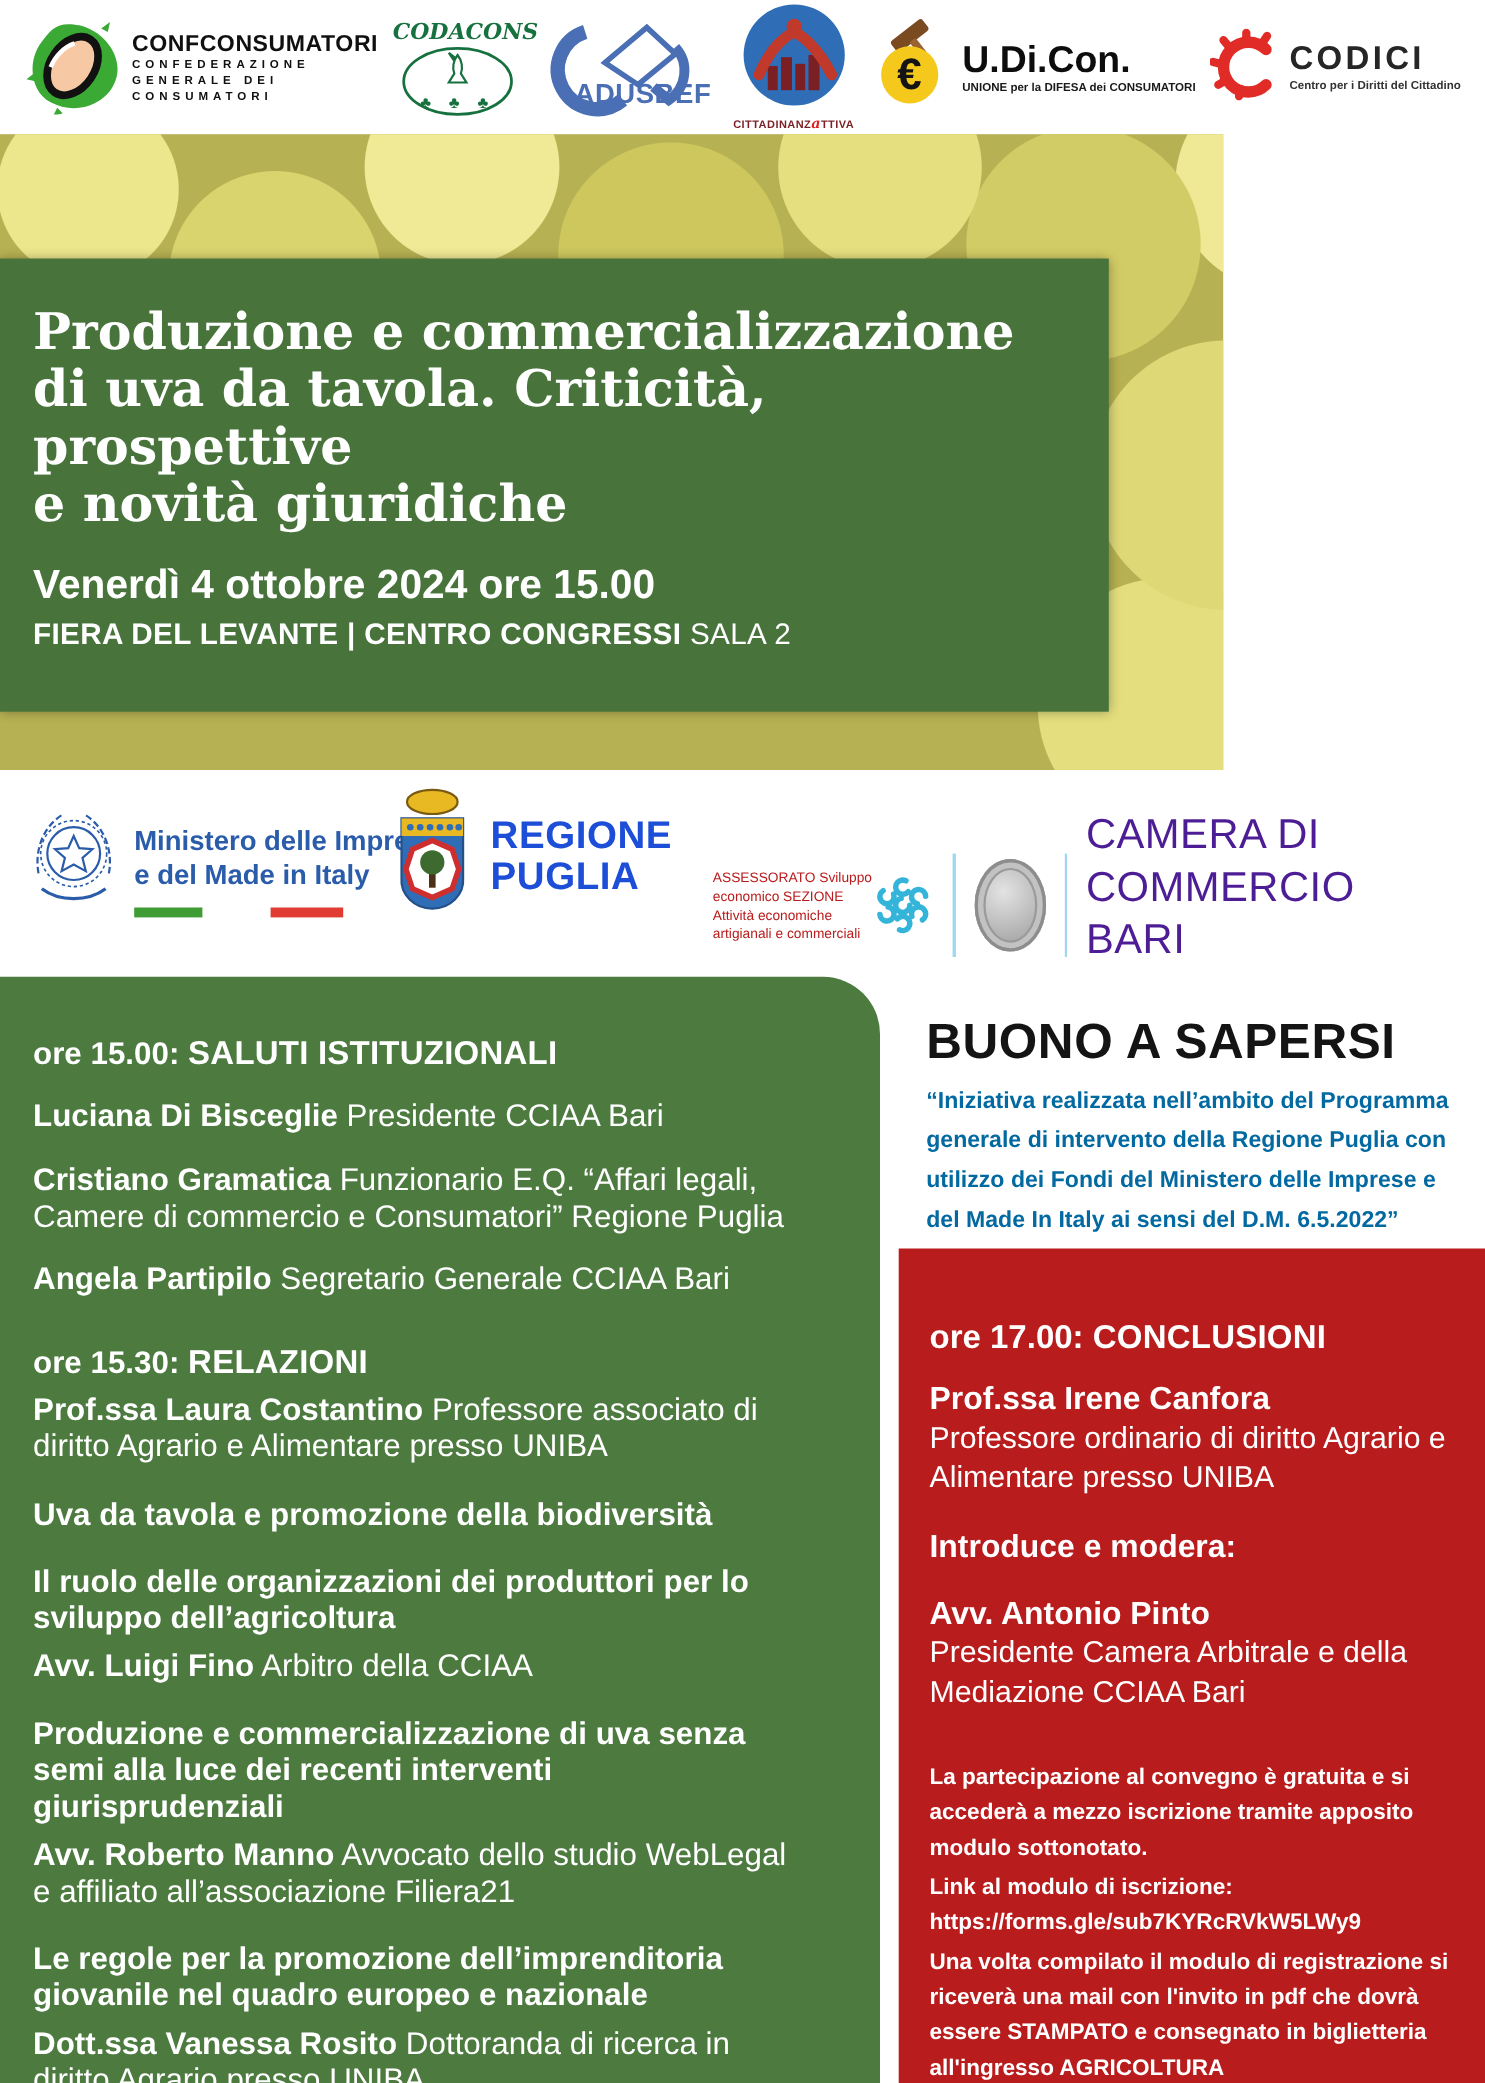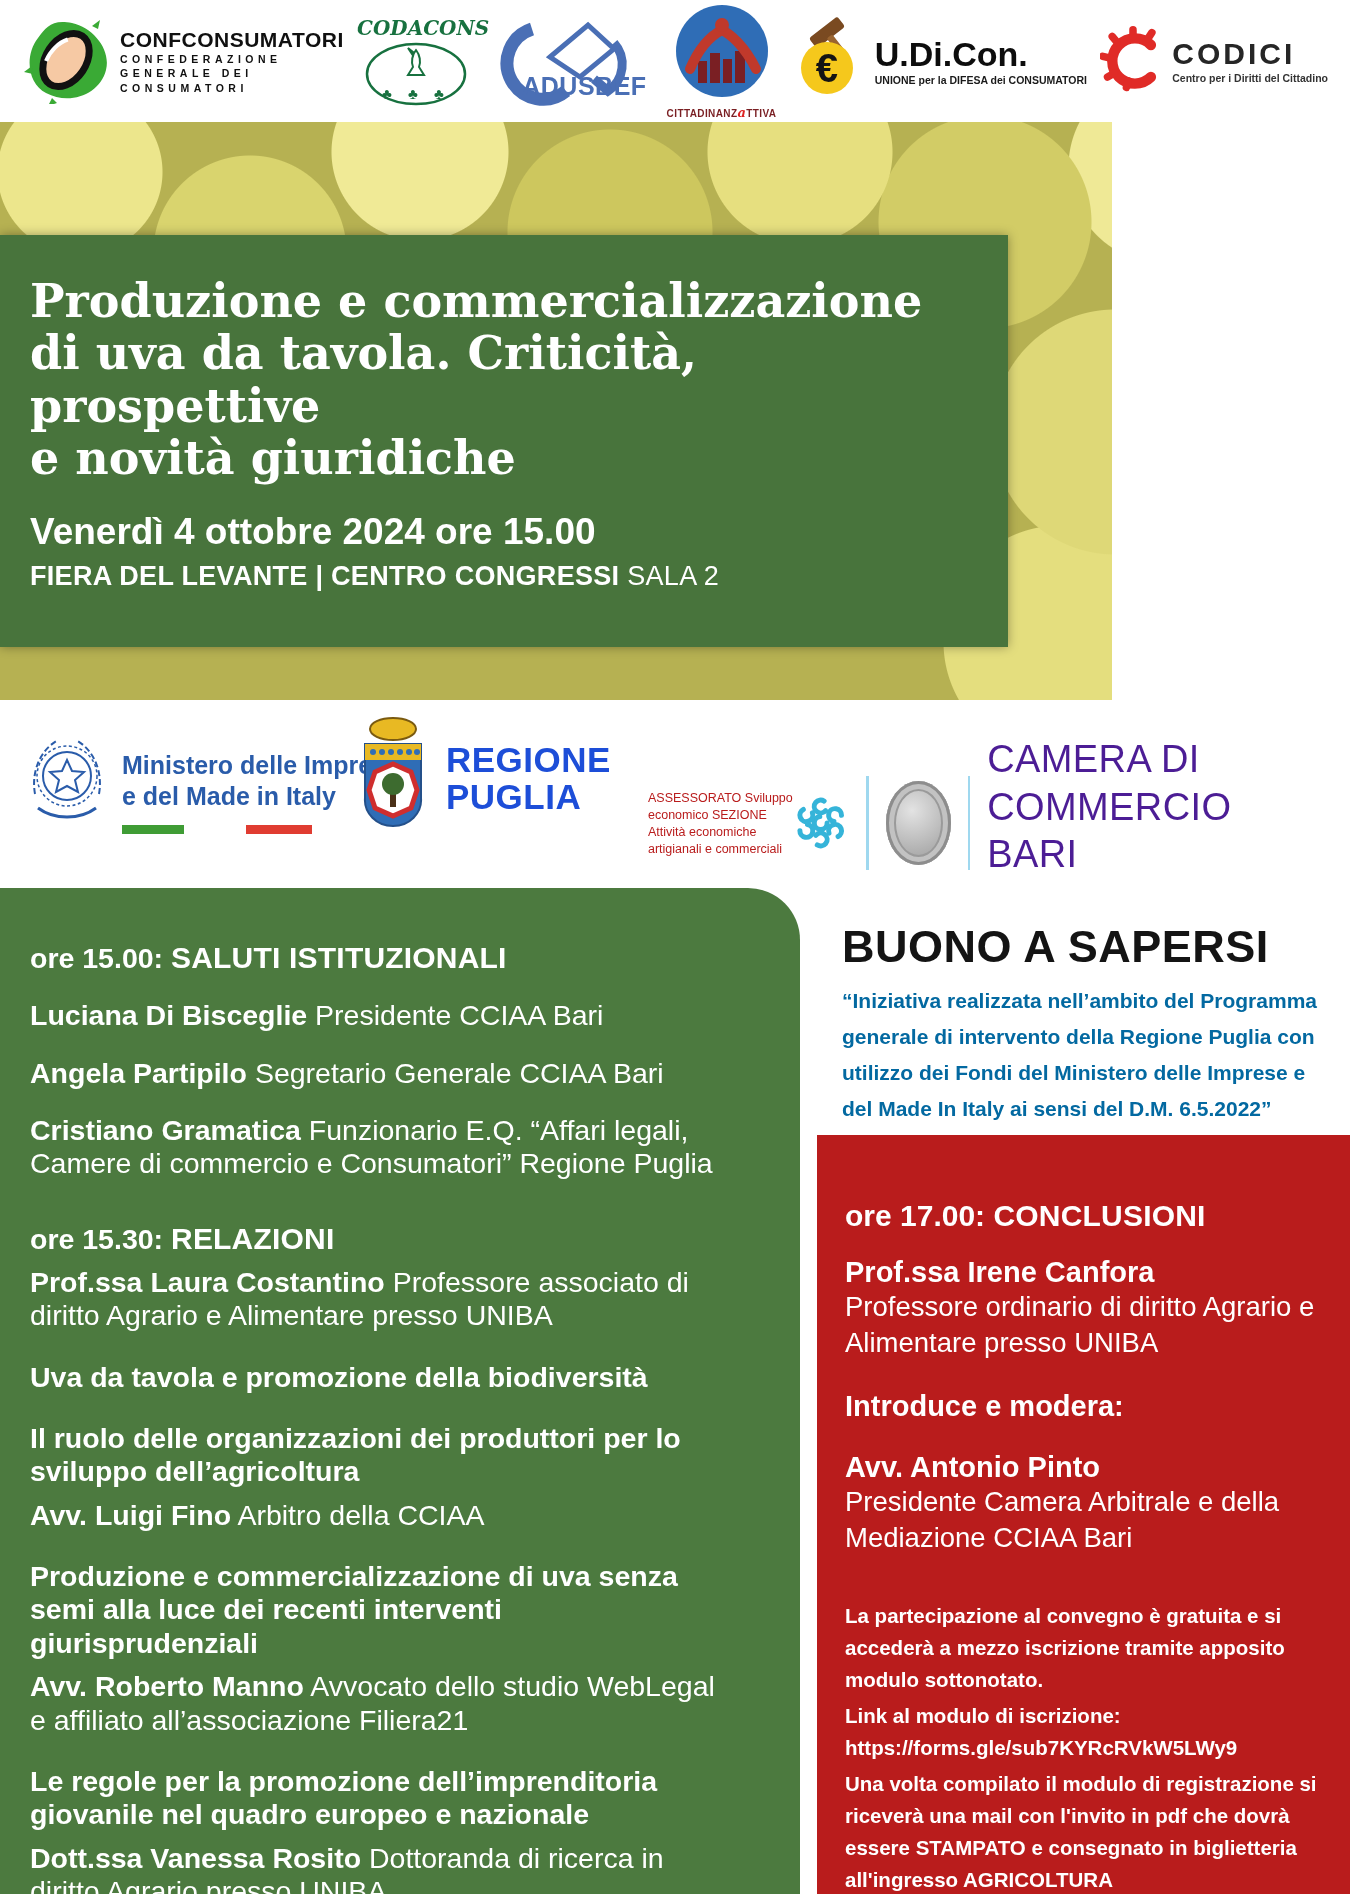--- a/index.html
+++ b/index.html
@@ -283,22 +283,22 @@
       </div>
     </div>
   </div>
 
   <div class="main">
 
     <div class="left-col">
       <div class="p-block"><span class="p-time">ore 15.00:</span> <span class="p-headline">SALUTI ISTITUZIONALI</span></div>
 
       <div class="p-block mt24"><span class="p-name">Luciana Di Bisceglie</span> <span class="p-role">Presidente  CCIAA Bari</span></div>
+      <div class="p-block mt24"><span class="p-name">Cristiano Gramatica</span> <span class="p-role">Funzionario E.Q. “Affari legali, Camere di commercio  e Consumatori” Regione Puglia</span></div>
       <div class="p-block mt24"><span class="p-name">Angela Partipilo</span> <span class="p-role">Segretario Generale CCIAA Bari</span></div>
-      <div class="p-block mt24"><span class="p-name">Cristiano Gramatica</span> <span class="p-role">Funzionario E.Q. “Affari legali, Camere di commercio  e Consumatori” Regione Puglia</span></div>
 
       <div class="p-block mt40"><span class="p-time">ore 15.30:</span> <span class="p-headline">RELAZIONI</span></div>
 
       <div class="p-block mt10"><span class="p-name">Prof.ssa Laura Costantino</span> <span class="p-role">Professore associato di diritto Agrario e Alimentare presso UNIBA</span></div>
       <div class="p-block p-topic mt28">Uva da tavola e promozione della biodiversità</div>
 
       <div class="p-block p-topic mt28">Il ruolo delle organizzazioni dei produttori per lo sviluppo dell’agricoltura</div>
       <div class="p-block mt10"><span class="p-name">Avv. Luigi Fino</span> <span class="p-role">Arbitro della CCIAA</span></div>
 
       <div class="p-block p-topic mt28">Produzione e commercializzazione di uva senza semi alla luce dei recenti interventi giurisprudenziali</div>

